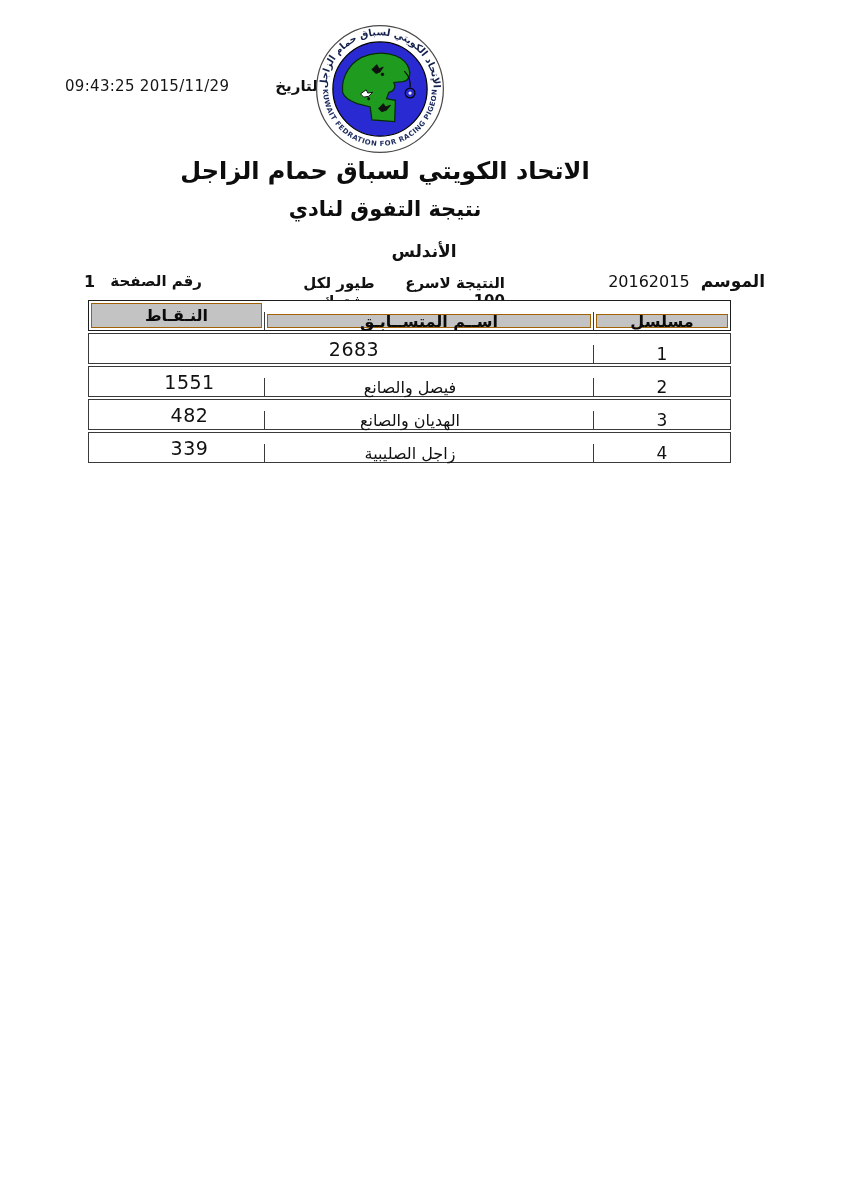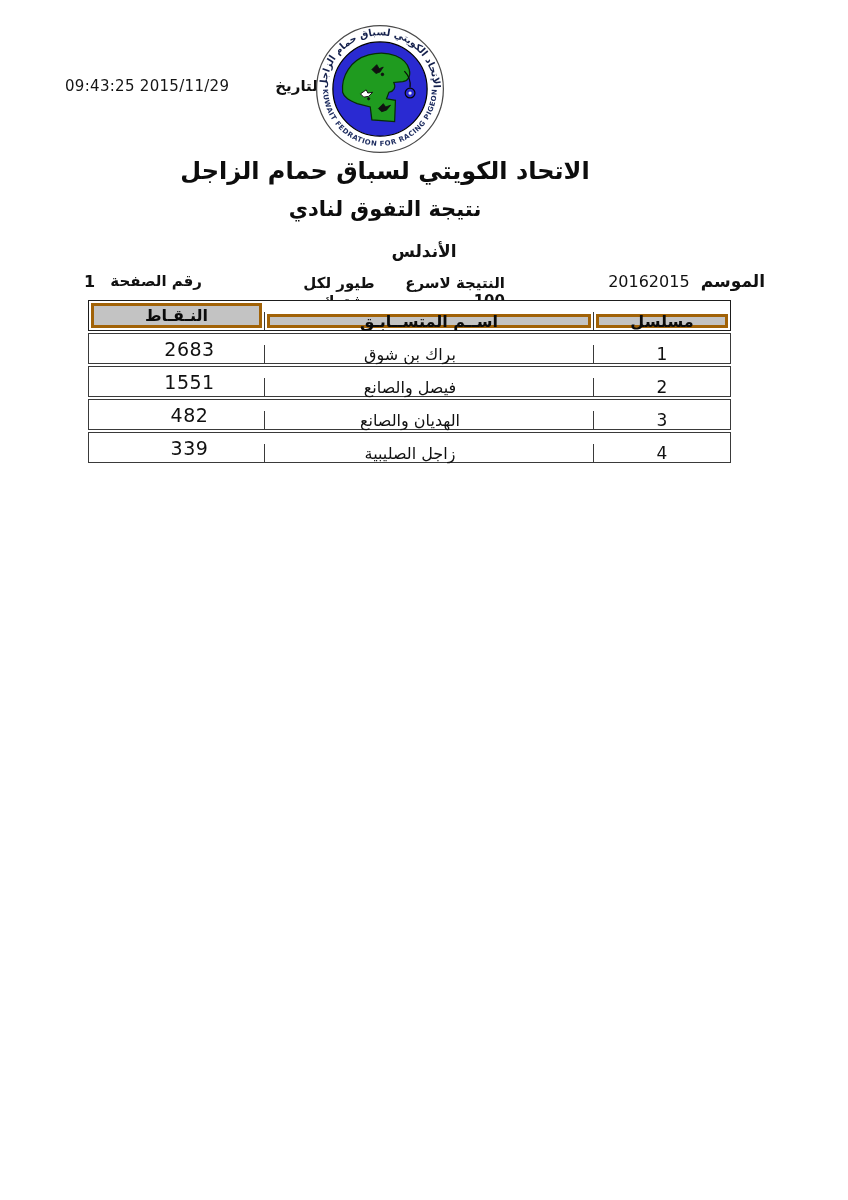--- a/index.html
+++ b/index.html
@@ -44,21 +44,21 @@
     border:1px solid #3a3a3a; background:#ffffff;
   }
   .t-row.head { border-color:#1d1d1d; }
   .c-serial { width:137px; }
   .c-name   { width:329px; }
   .c-points { flex:1; }
   .t-row .cell { display:flex; align-items:center; justify-content:center; }
   .t-row .c-serial, .t-row .c-name { border-left:1px solid #3a3a3a;margin-top:11px; }
   .head .cell { padding:2px; }
   .head-fill {
-    flex:1; height:100%; background:#c3c3c3; border:3px solid #a16207;
+    flex:1; height:100%; background:#c3c3c3; border:1px solid #a16207;
     display:flex; align-items:center; justify-content:center;
     font-weight:bold; font-size:16px; color:#0b0b0b;text-align:center;
   }
   .row-serial { font-size:17px; }
   .row-name   { justify-content:flex-start; padding-right:38px; font-size:16px; }
   .row-points { justify-content:flex-end; padding-left:26px; direction:ltr;
                 font-size:19px; letter-spacing:.5px; }
 </style>
 </head>
 <body>
@@ -123,21 +123,20 @@
     <div class="cell c-name">
       <div class="head-fill">اســم المتســابـق</div>
     </div>
     <div class="cell c-points">
       <div class="head-fill">النـقـاط</div>
     </div>
   </div>
   <div>
       <div class="t-row">
     <div class="cell c-serial row-serial">1</div>
-    <div class="cell c-name row-name">براك بن شوق</div>
     <div class="cell c-points row-points">2683</div>
   </div>
       <div class="t-row">
     <div class="cell c-serial row-serial">2</div>
     <div class="cell c-name row-name">فيصل والصانع</div>
     <div class="cell c-points row-points">1551</div>
   </div>
       <div class="t-row">
     <div class="cell c-serial row-serial">3</div>
     <div class="cell c-name row-name">الهديان والصانع</div>

